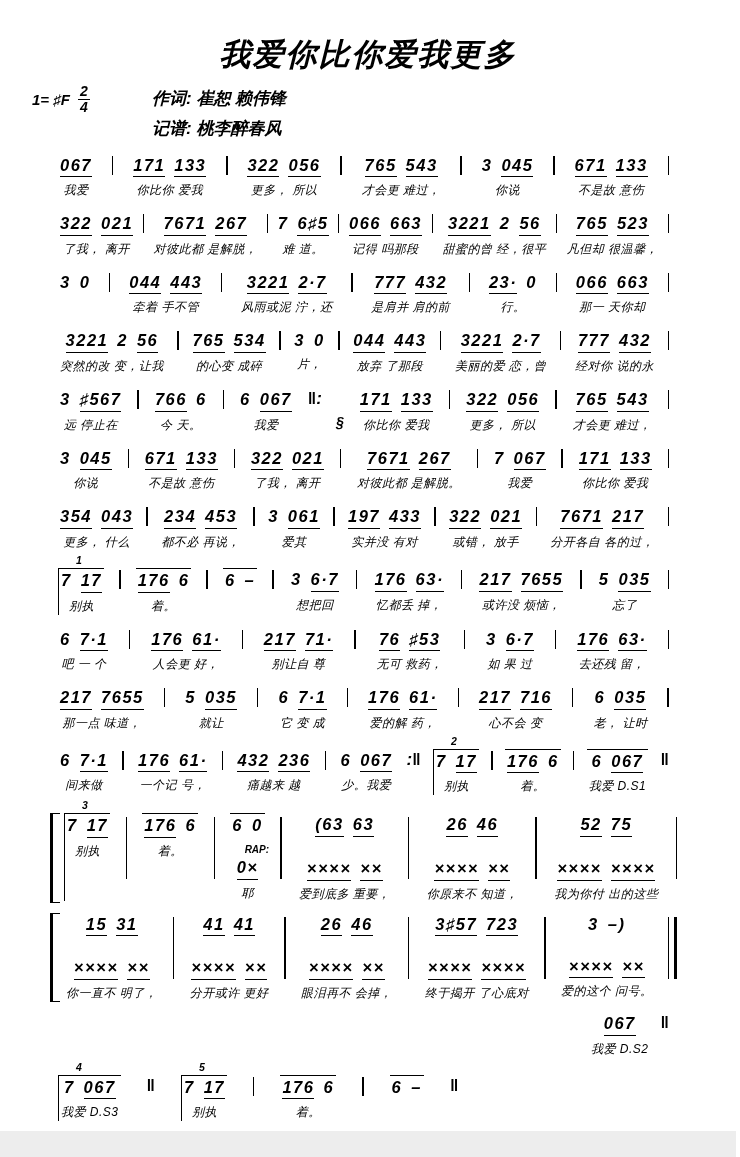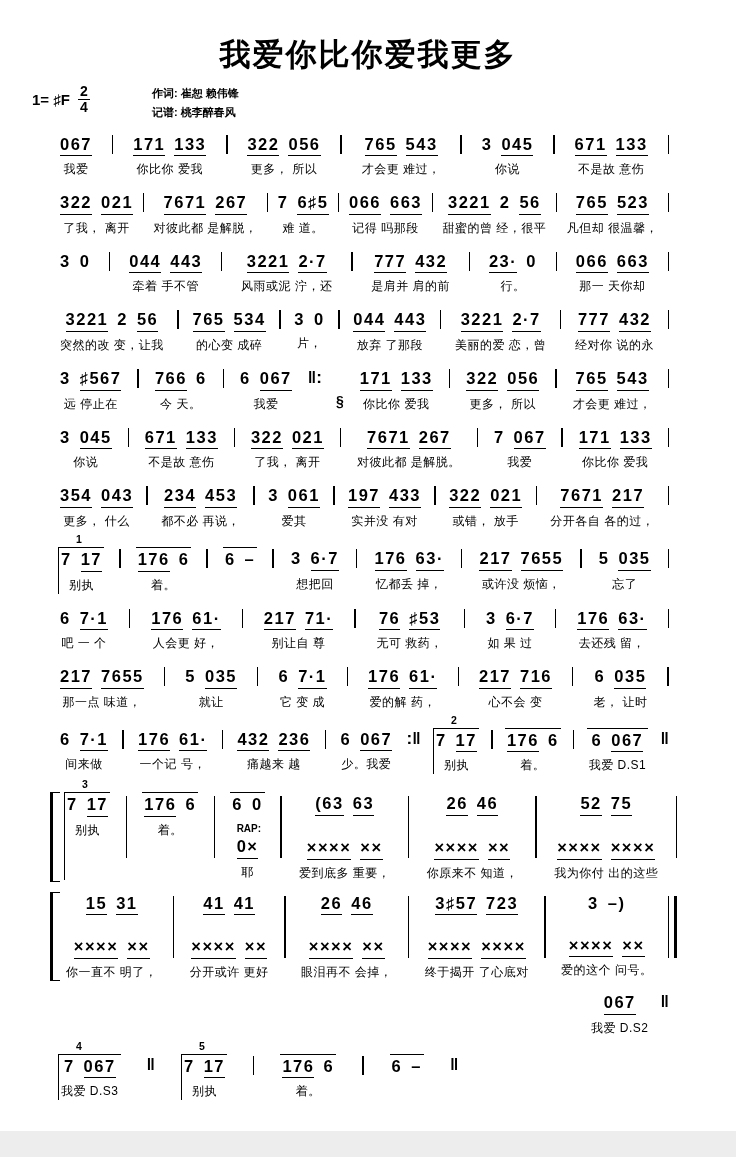--- a/index.html
+++ b/index.html
@@ -2,20 +2,21 @@
 <html><head>
 <meta charset="utf-8">
 <style>
   html,body{margin:0;padding:0;background:#ffffff;}
   .page{
     position:relative;
     width:736px;height:1157px;
     background:#ffffff;color:#000;
     font-family:"Liberation Sans","DejaVu Sans",sans-serif;
     overflow:hidden;
+    font-style:italic;
   }
   .title{
     text-align:center;
     font-family:"Liberation Serif","DejaVu Serif",serif;
     font-weight:bold;
     font-size:31px;
     letter-spacing:2px;
     padding-top:34px;
   }
   .hdr-row{
@@ -23,21 +24,21 @@
     align-items:flex-start;
     padding:8px 58px 0 32px;
   }
   .keysig{
     display:flex;align-items:center;gap:8px;
     font-size:15px;font-weight:bold;width:120px;flex:none;
   }
   .meter{display:inline-flex;flex-direction:column;align-items:center;line-height:1.05;font-size:14px;font-weight:bold;}
   .meter .mt{border-bottom:1.5px solid #000;padding:0 2px;}
   .singer{flex:1;text-align:center;font-size:15px;font-weight:bold;padding-top:2px;}
-  .credits{width:190px;flex:none;font-size:11px;font-weight:bold;line-height:1.75;}
+  .credits{width:190px;flex:none;font-size:17px;font-weight:bold;line-height:1.75;}
   .score{padding:10px 49px 0 40px;}
   .system{
     display:flex;align-items:flex-start;justify-content:space-between;
     margin:0 18px 13px 18px;position:relative;
   }
   .system.tight{justify-content:flex-start;gap:26px;}
   .system.right{justify-content:flex-end;gap:10px;margin-bottom:4px;}
   .m{display:flex;flex-direction:column;align-items:center;position:relative;padding:1px 2px 0 2px;}
   .nrow{display:flex;gap:9px;font-weight:bold;font-size:16.5px;letter-spacing:1.5px;white-space:nowrap;line-height:1.25;}
   .g.u{border-bottom:1.6px solid #000;padding-bottom:1px;}
@@ -54,21 +55,21 @@
   }
   
   .dsys{display:flex;align-items:stretch;margin:6px 10px 10px 10px;}
   .dbracket{width:7px;flex:none;border-left:3px solid #000;border-top:1.5px solid #000;border-bottom:1.5px solid #000;margin-right:4px;}
   .dcols{display:flex;flex:1;align-items:flex-start;justify-content:space-between;}
   .dm{display:flex;flex-direction:column;align-items:center;position:relative;padding:1px 2px 0 2px;}
   .dm .slotA{min-height:21px;}
   .dm .slotLA{min-height:16px;}
   .dm .slotB{min-height:21px;position:relative;}
   .raplabel{
-    position:absolute;top:-13px;left:0;
+    position:absolute;top:-13px;left:8px;
     font-size:10px;font-weight:bold;letter-spacing:0;
   }
   .bar2{width:1.4px;height:62px;background:#000;margin-top:4px;flex:none;}
   .fin2{width:5px;height:62px;border-left:1.2px solid #000;border-right:3px solid #000;margin-top:4px;flex:none;}
   .bottom-strip{position:absolute;left:0;right:0;bottom:0;height:26px;background:#ededed;}
 </style>
 </head>
 <body>
 
 <div class="page">

